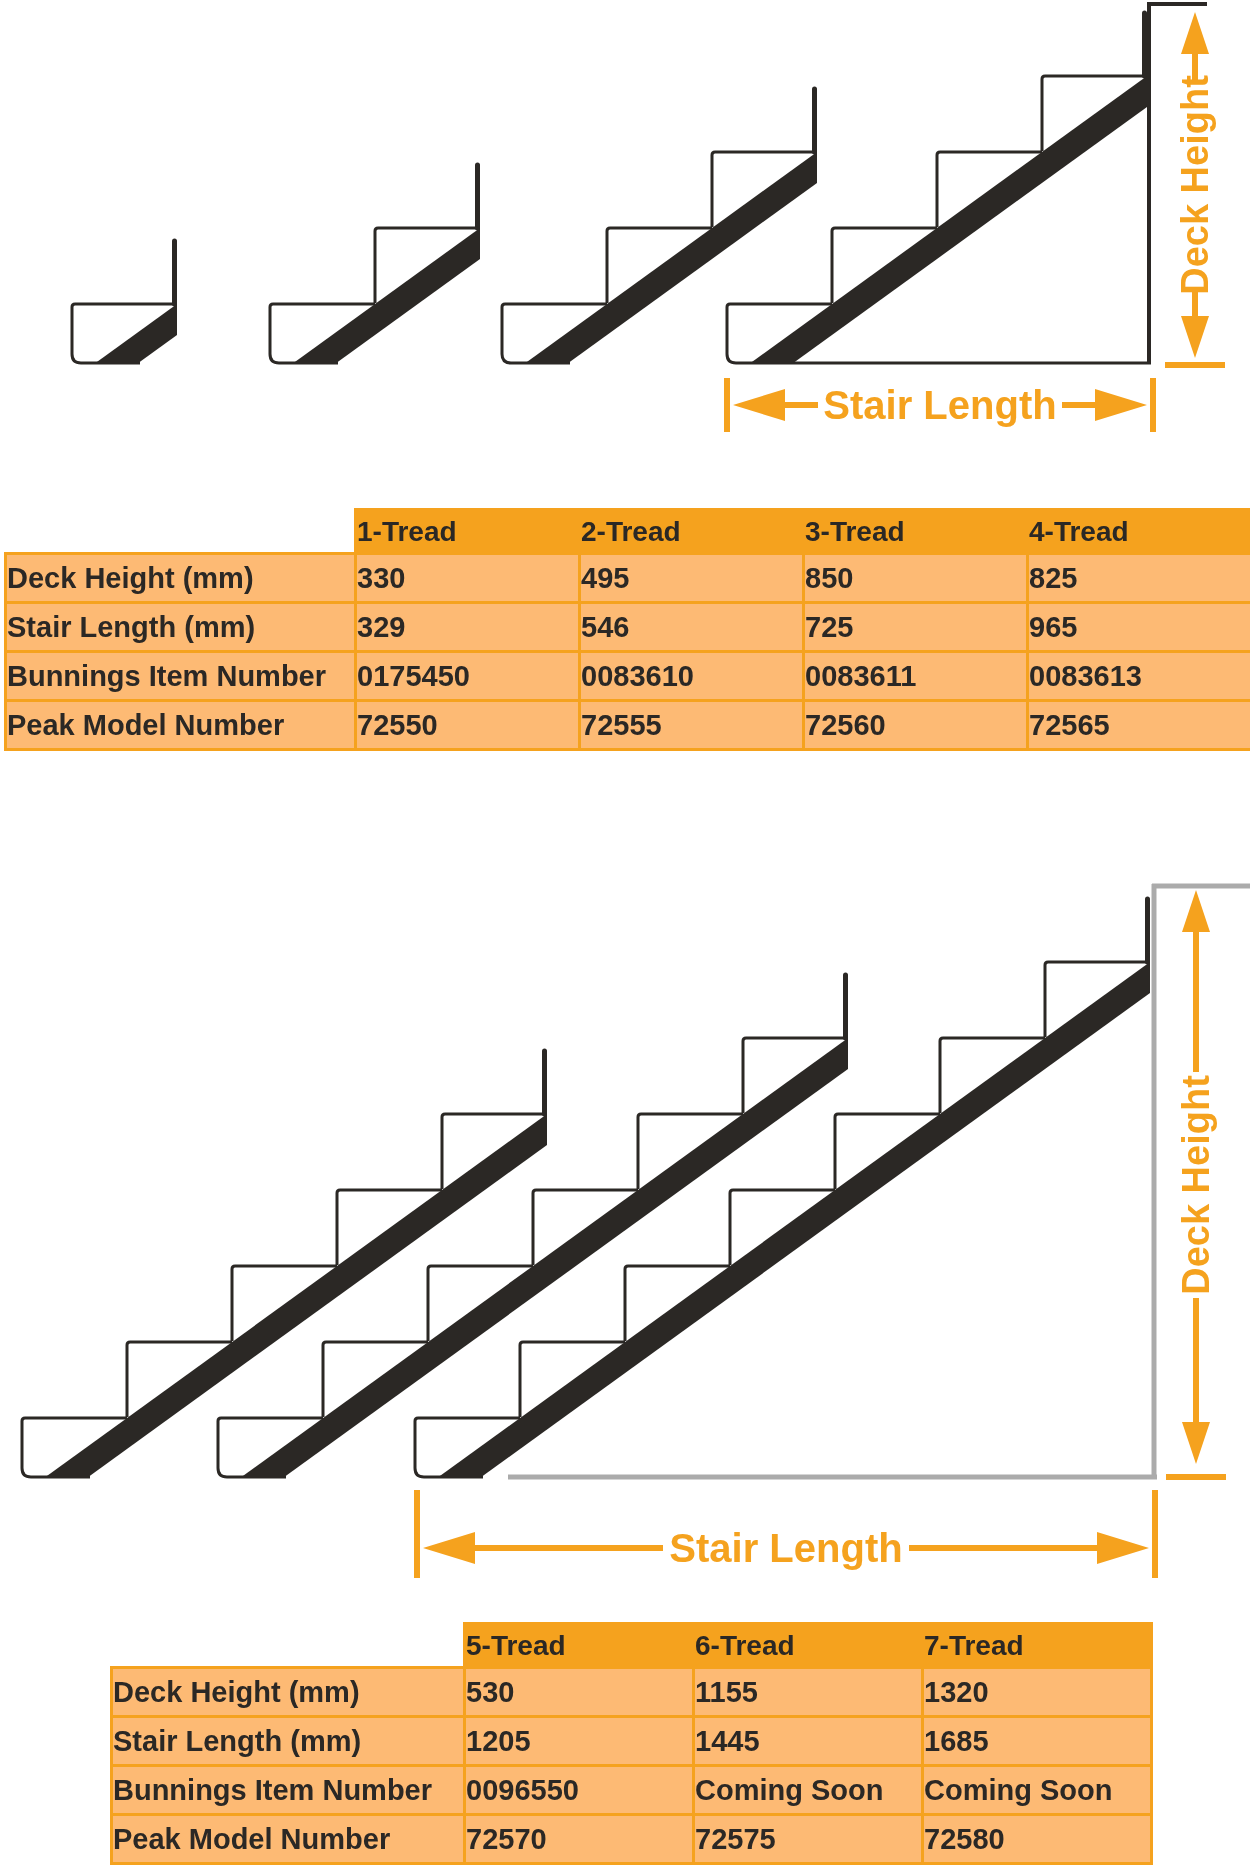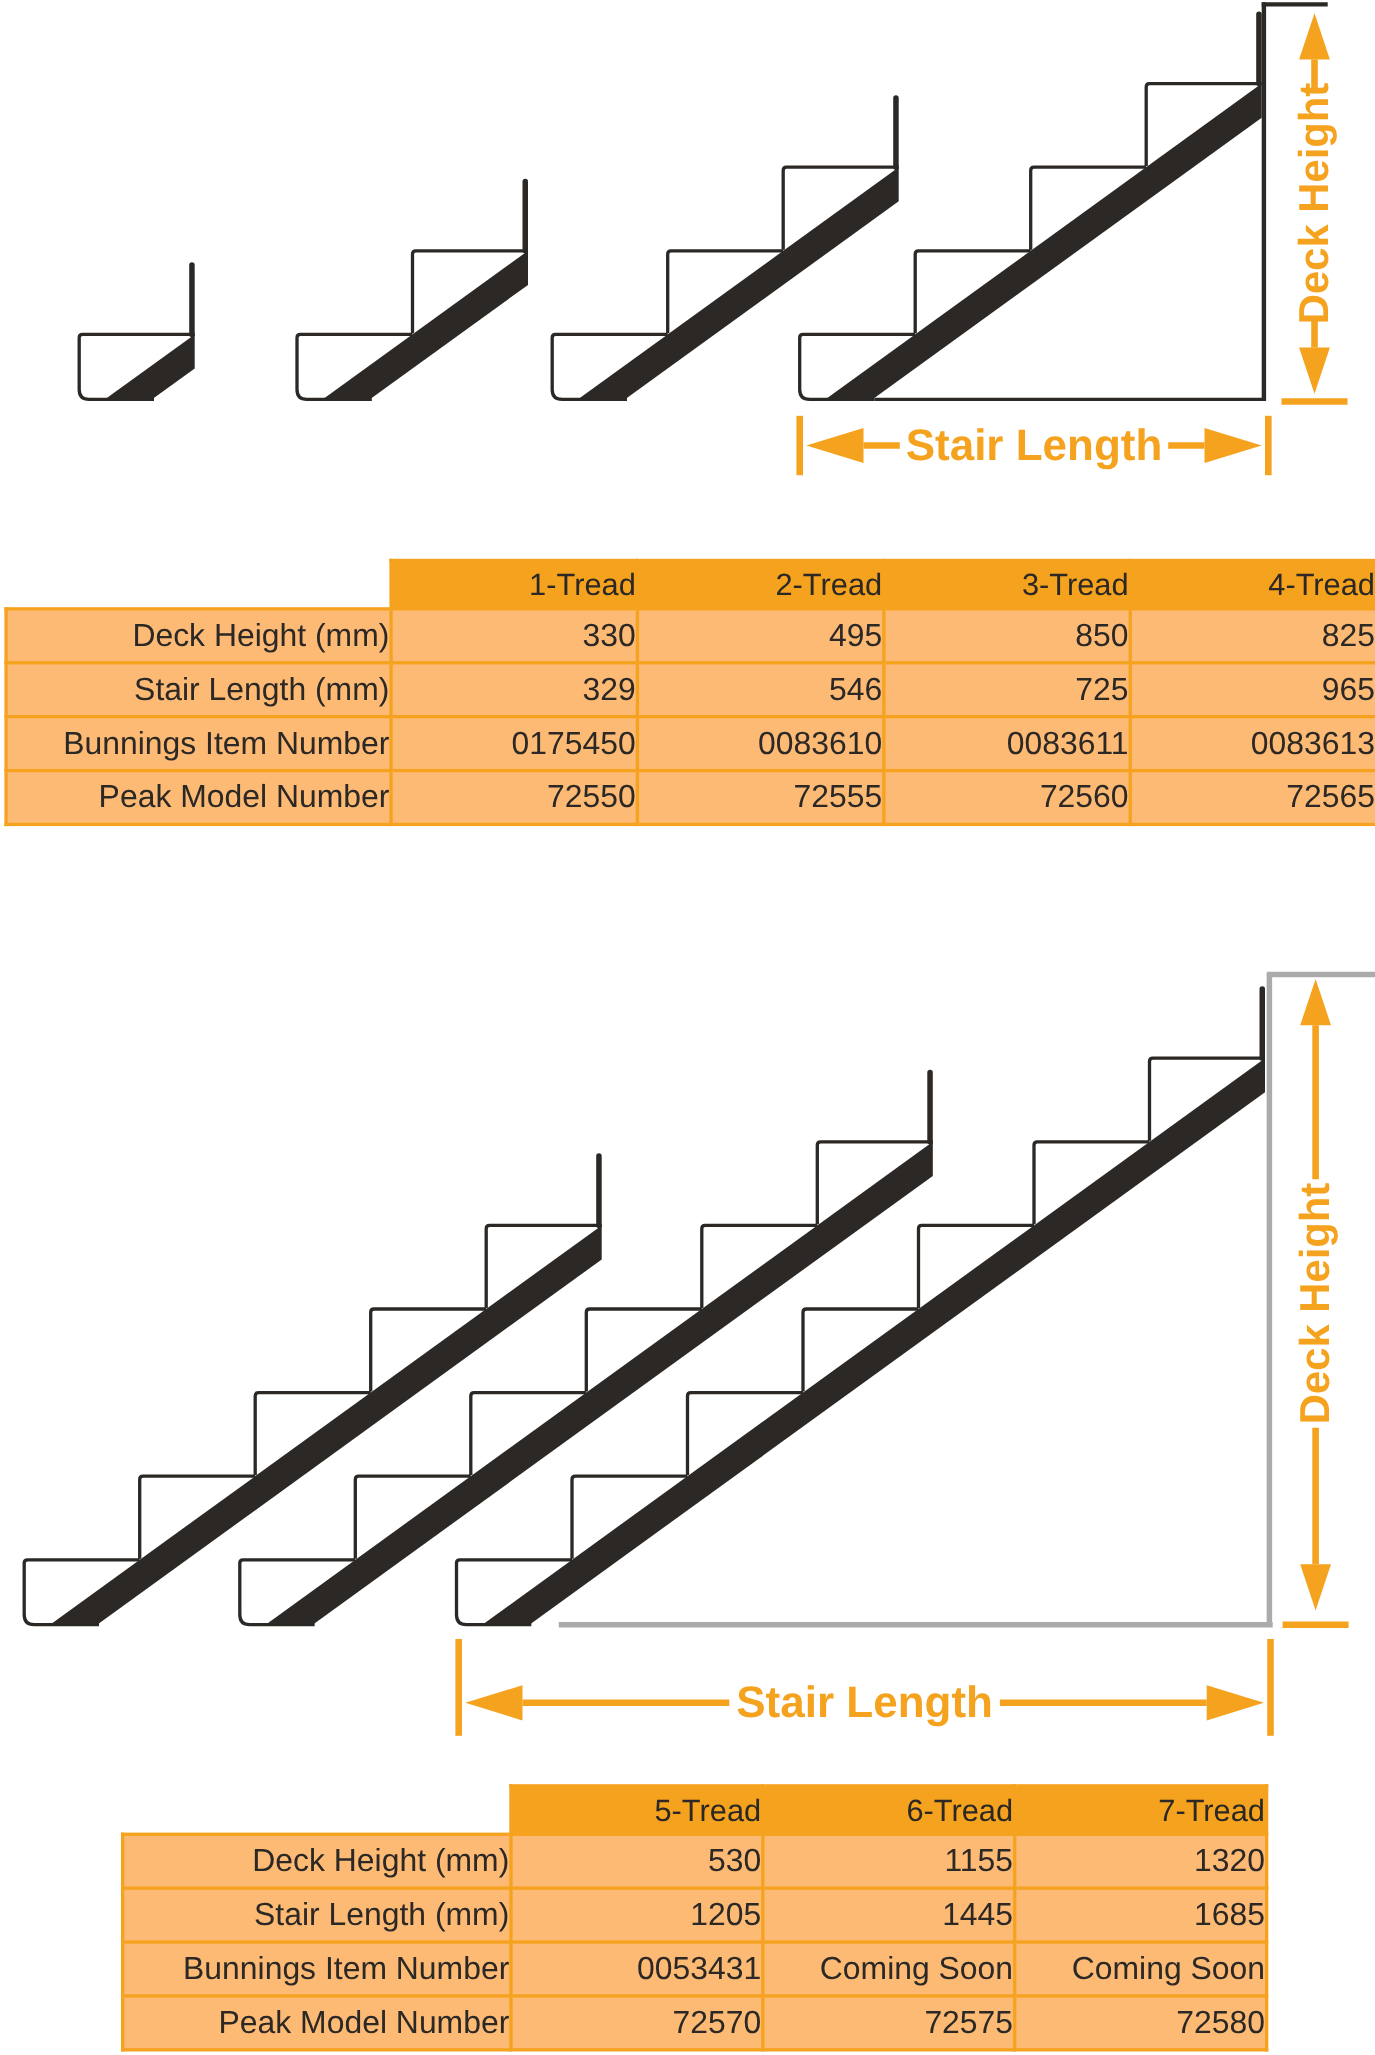--- a/index.html
+++ b/index.html
@@ -11,22 +11,22 @@
   #diagTop{top:0;}
   #diagBottom{top:870px;}
   table.spec{
     position:absolute;border-collapse:collapse;table-layout:fixed;
     background:transparent;
   }
   #specTable1{left:4px;top:508px;width:1246px;}
   #specTable2{left:110px;top:1622px;width:1040px;}
   table.spec th, table.spec td{
     border:3px solid var(--orange);
-    text-align:right;vertical-align:middle;
-    font-weight:normal;color:var(--ink);
+    text-align:left;vertical-align:middle;
+    font-weight:bold;color:var(--ink);
     padding:0;line-height:1.05;
   }
   table.spec thead th{
     background:var(--orange);
     border-color:var(--orange);
     font-size:28px;height:41px;
   }
   table.spec thead th.corner{
     background:transparent;border:none;
   }
@@ -193,21 +193,21 @@
           <td>1320</td>
         </tr>
         <tr>
           <td class="rowlabel">Stair Length (mm)</td>
           <td>1205</td>
           <td>1445</td>
           <td>1685</td>
         </tr>
         <tr>
           <td class="rowlabel">Bunnings Item Number</td>
-          <td>0053431</td>
+          <td>0096550</td>
           <td>Coming Soon</td>
           <td>Coming Soon</td>
         </tr>
         <tr>
           <td class="rowlabel">Peak Model Number</td>
           <td>72570</td>
           <td>72575</td>
           <td>72580</td>
         </tr>
       </tbody>

